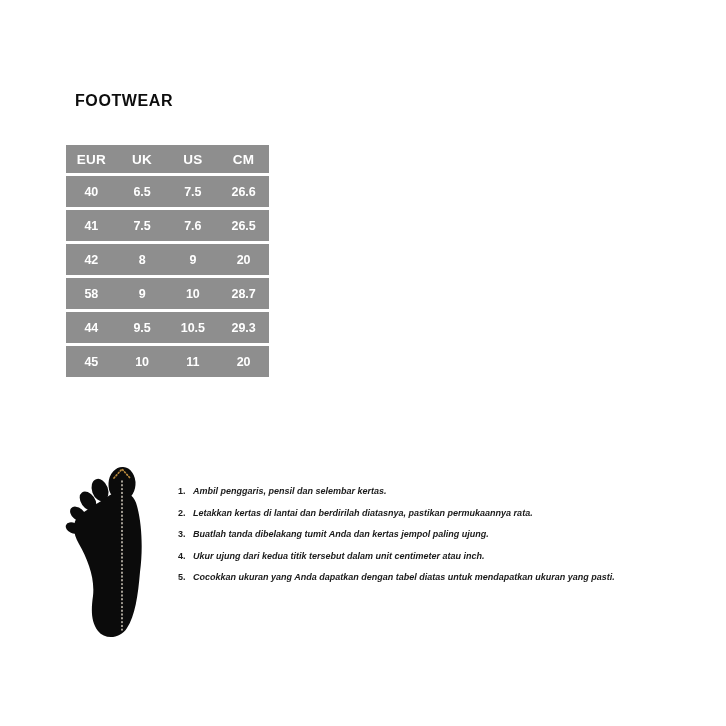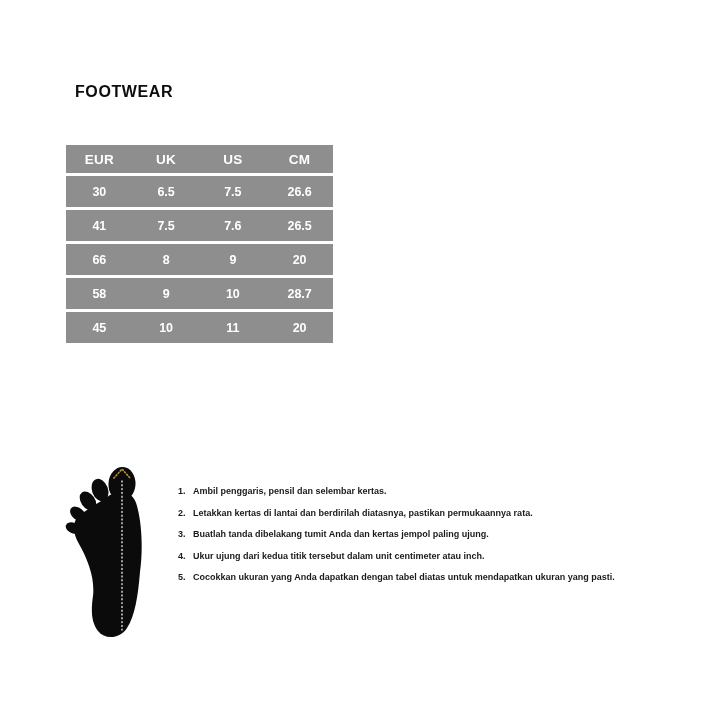--- a/index.html
+++ b/index.html
@@ -9,33 +9,33 @@
     font-family: "Liberation Sans", sans-serif;
     position: relative;
     overflow: hidden;
     color: #111;
   }
   .page { position: absolute; inset: 0; }
 
   
   .page-title {
     position: absolute;
-    left: 75px; top: 83px;
+    left: 75px; top: 92px;
     margin: 0;
     font-size: 16px;
     font-weight: 700;
     letter-spacing: 0.6px;
     color: #0d0d0d;
   }
 
   
   .size-table {
     position: absolute;
     left: 66px; top: 145px;
-    width: 267px;
+    width: 203px;
     display: flex;
     flex-direction: column;
     gap: 3px;
   }
   .t-row {
     display: flex;
     background: #8e8e8e;
     height: 31px;
     align-items: center;
   }
@@ -73,59 +73,65 @@
   .step {
     display: flex;
     align-items: flex-start;
     margin-bottom: 10px;
     font-size: 9px;
     font-weight: 700;
     color: #1a1a1a;
     line-height: 11.5px;
   }
   .step .num { width: 15px; flex: none; }
-  .step .txt { flex: 1; }
+  .step .txt { flex: 1; font-style: italic; }
 </style>
 </head>
 <body>
 
 <div class="page">
 
   <h1 class="page-title">FOOTWEAR</h1>
 
   <div class="size-table">
     <div class="t-row t-head">
       <div class="t-cell">EUR</div>
       <div class="t-cell">UK</div>
       <div class="t-cell">US</div>
       <div class="t-cell">CM</div>
     </div>
     <div class="t-row">
-      <div class="t-cell">30</div>
+      <div class="t-cell">40</div>
       <div class="t-cell">6.5</div>
       <div class="t-cell">7.5</div>
       <div class="t-cell">26.6</div>
     </div>
     <div class="t-row">
       <div class="t-cell">41</div>
       <div class="t-cell">7.5</div>
       <div class="t-cell">7.6</div>
       <div class="t-cell">26.5</div>
     </div>
     <div class="t-row">
-      <div class="t-cell">66</div>
+      <div class="t-cell">42</div>
       <div class="t-cell">8</div>
       <div class="t-cell">9</div>
       <div class="t-cell">20</div>
     </div>
     <div class="t-row">
       <div class="t-cell">58</div>
       <div class="t-cell">9</div>
       <div class="t-cell">10</div>
       <div class="t-cell">28.7</div>
+    </div>
+    <div class="t-row">
+      <div class="t-cell">44</div>
+      <div class="t-cell">9.5</div>
+      <div class="t-cell">10.5</div>
+      <div class="t-cell">29.3</div>
     </div>
     <div class="t-row">
       <div class="t-cell">45</div>
       <div class="t-cell">10</div>
       <div class="t-cell">11</div>
       <div class="t-cell">20</div>
     </div>
   </div>
 
   <div class="foot-wrap">

